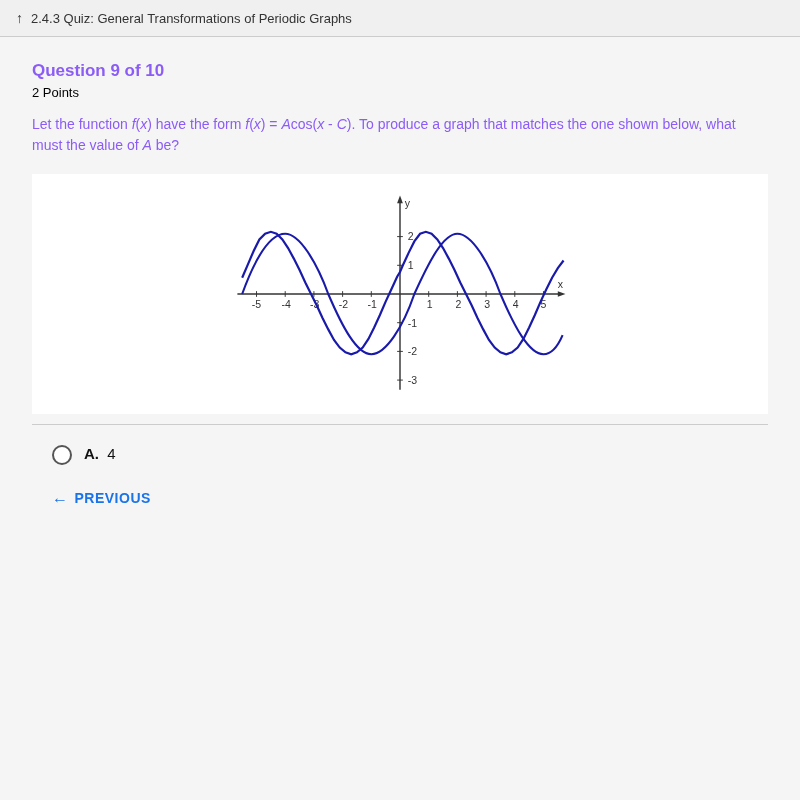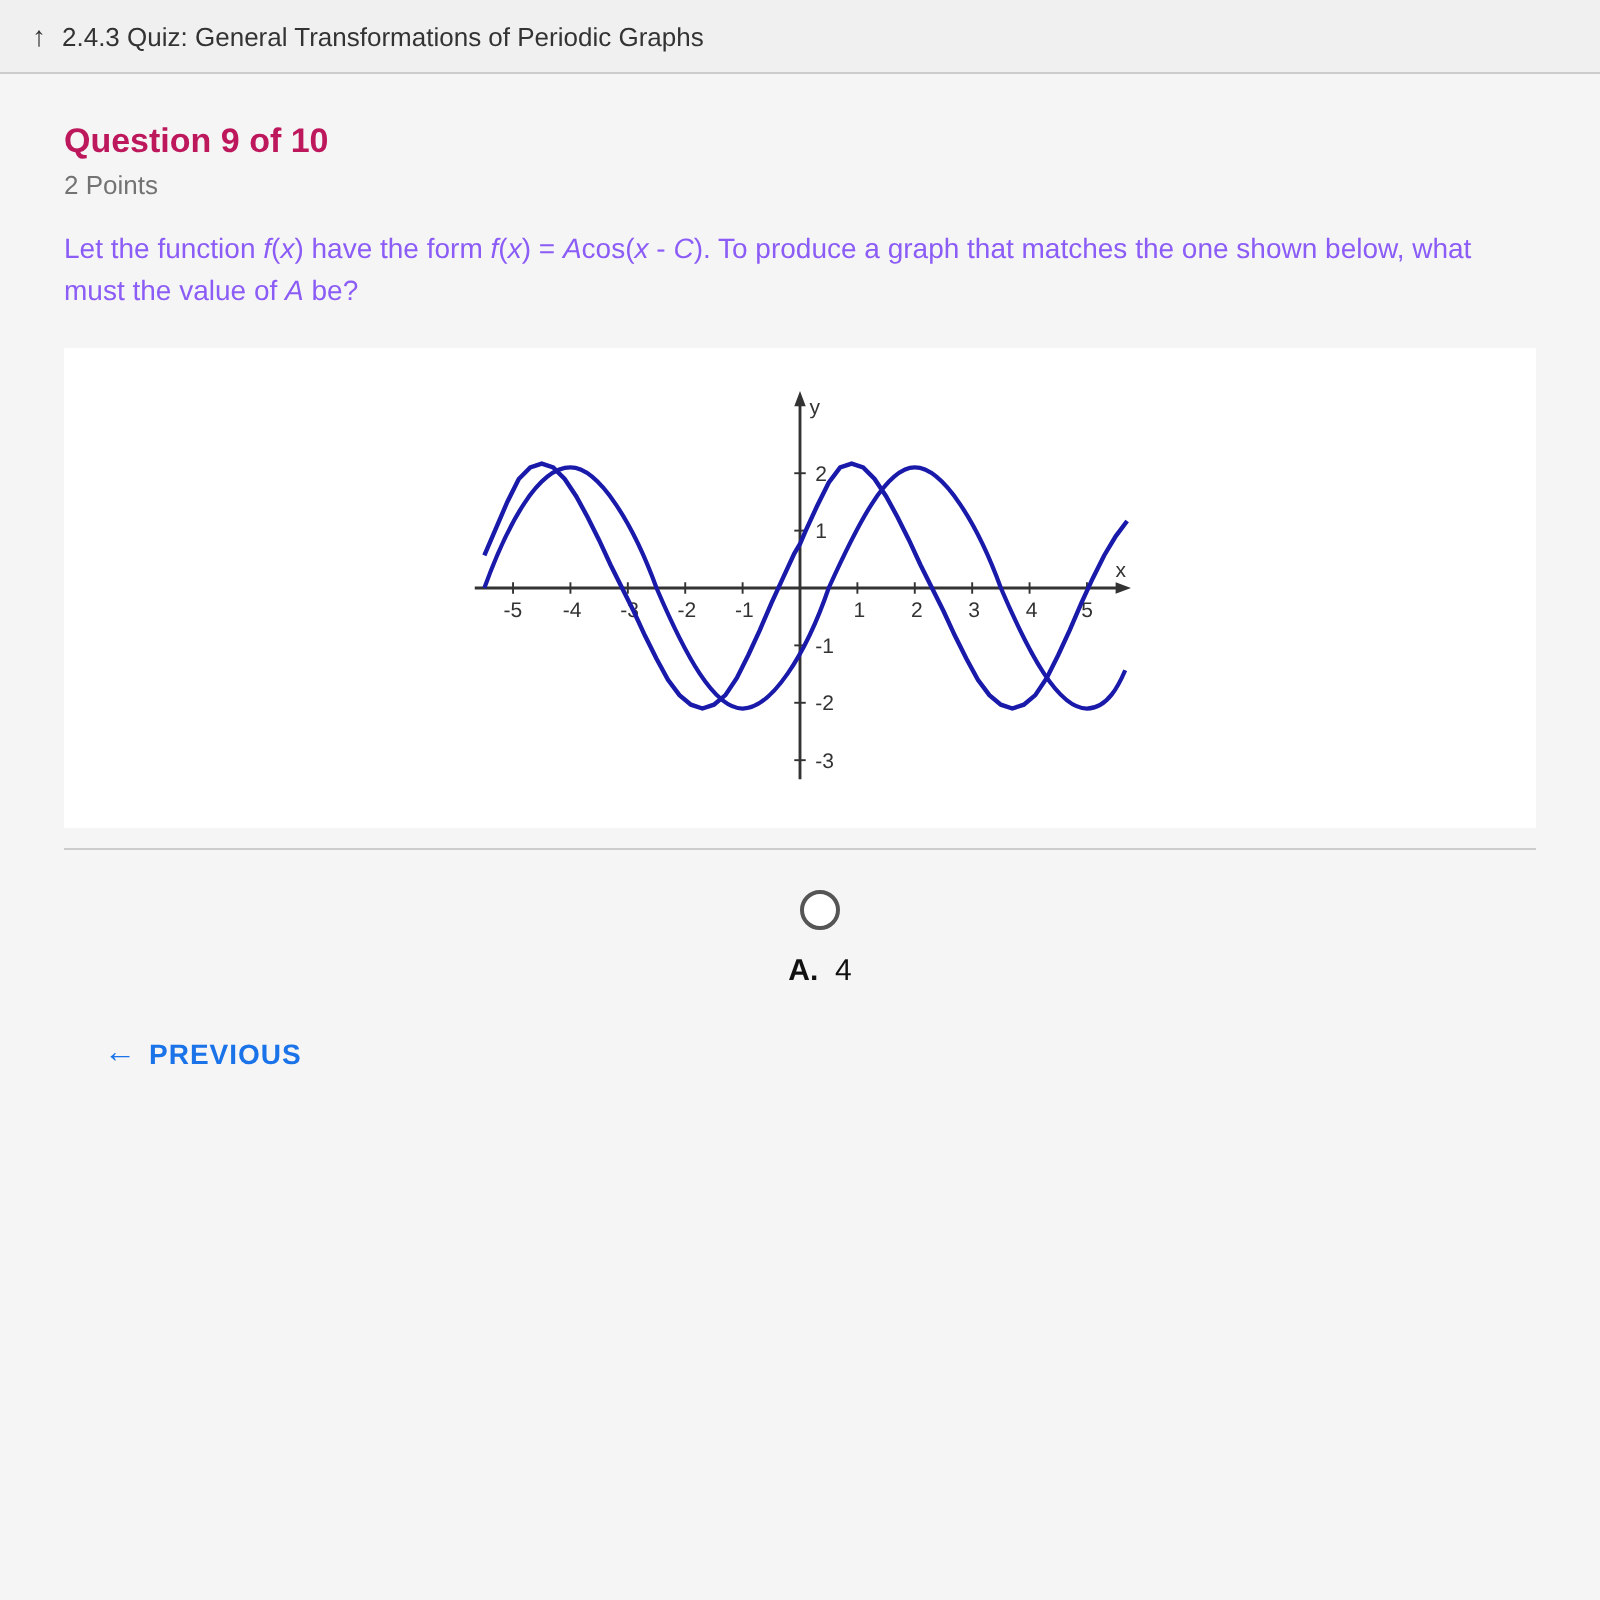--- a/index.html
+++ b/index.html
@@ -39,27 +39,27 @@
     .main-content {
       background: #f5f5f5;
       flex: 1;
       padding: 24px 32px;
       overflow-y: auto;
     }
 
     .question-header {
       font-size: 17px;
       font-weight: bold;
-      color: #be185d;
+      color: #8b5cf6;
       margin-bottom: 4px;
     }
 
     .question-points {
       font-size: 13px;
-      color: #737373;
+      color: #000000;
       margin-bottom: 14px;
     }
 
     .question-text {
       font-size: 14px;
       color: #8b5cf6;
       line-height: 1.5;
       margin-bottom: 18px;
     }
 
@@ -80,26 +80,24 @@
 
     .options-container {
       display: flex;
       flex-direction: column;
       gap: 16px;
       padding-left: 20px;
     }
 
     .option-item {
       display: flex;
-      align-items: center;
       gap: 12px;
       font-size: 15px;
       color: #111;
       cursor: pointer;
-      flex-direction: column;
     }
 
     .option-radio {
       width: 20px;
       height: 20px;
       border-radius: 50%;
       border: 2px solid #555;
       background: white;
       display: inline-block;
       flex-shrink: 0;

